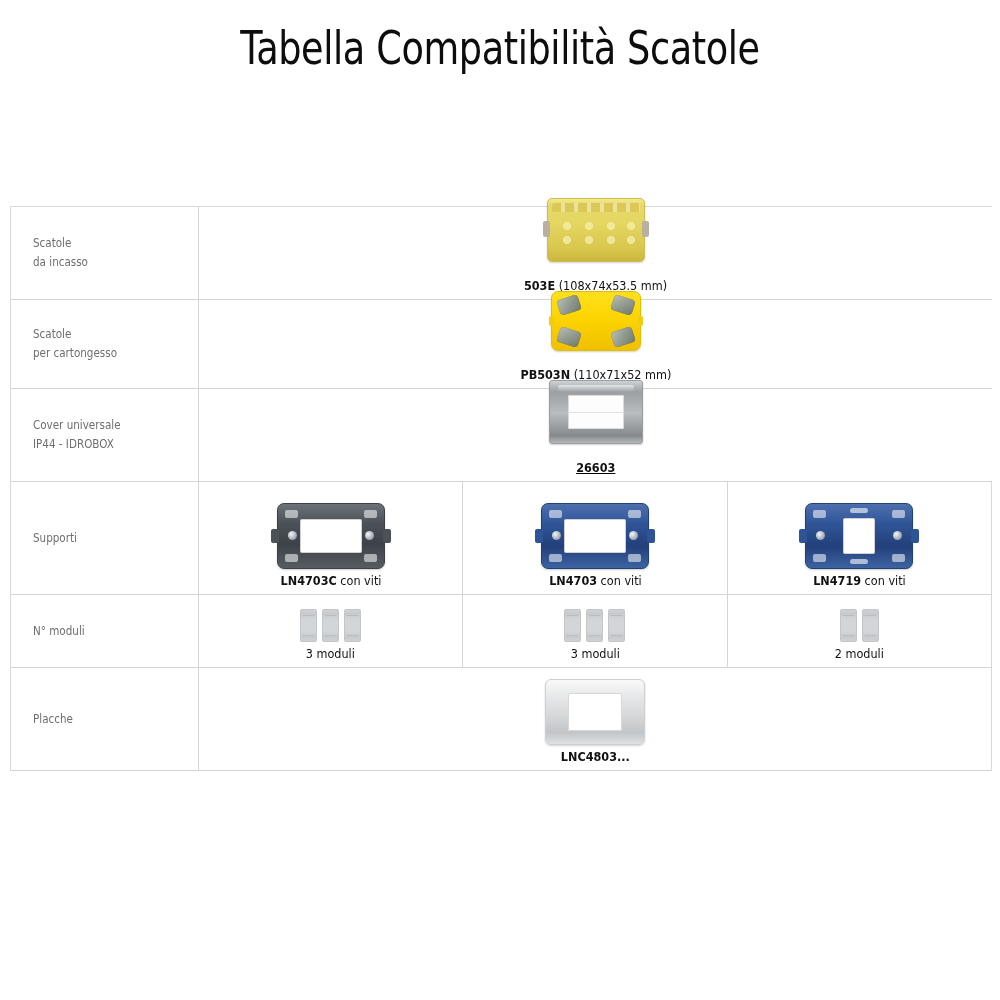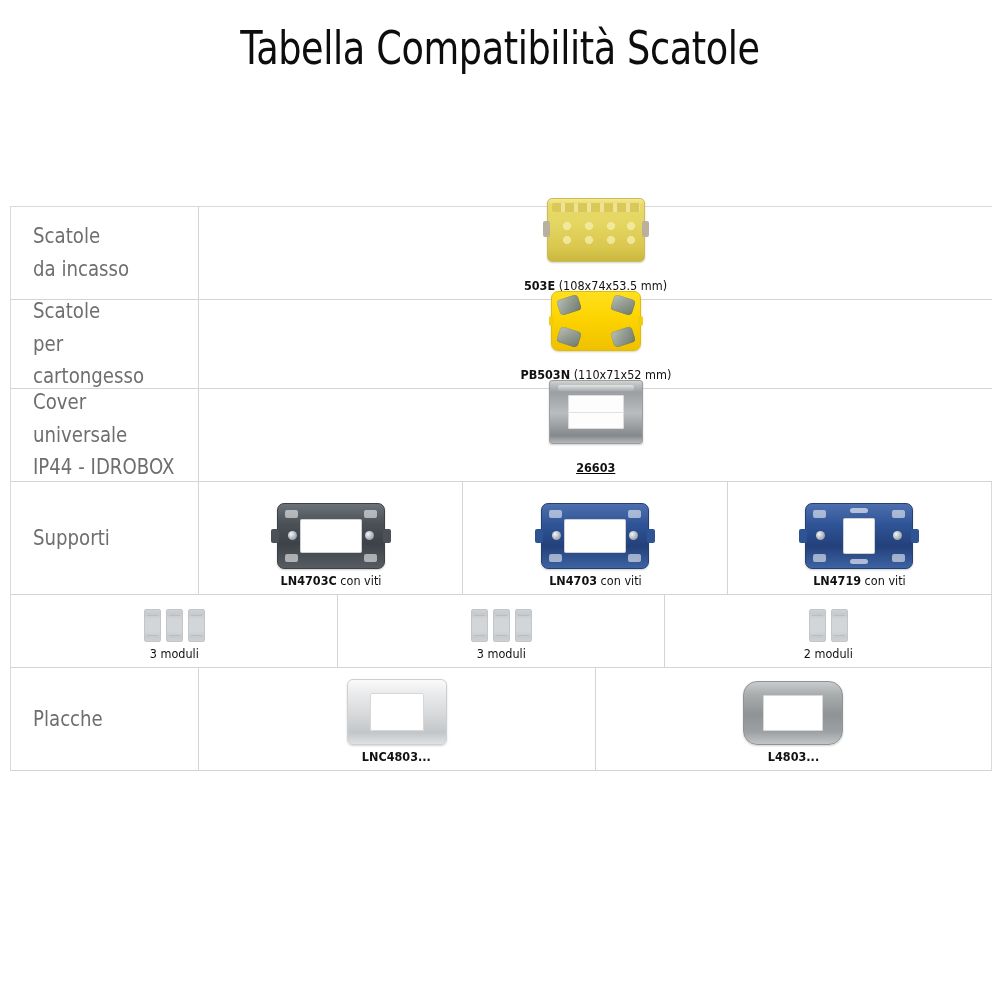--- a/index.html
+++ b/index.html
@@ -35,21 +35,21 @@
   }
   .row{display:flex;border-bottom:1px solid #d4d4d4;}
   .rowlabel{
     flex:0 0 188px;
     border-right:1px solid #d4d4d4;
     display:flex;align-items:center;
     padding-left:22px;
     box-sizing:border-box;
     color:#6e6e6e;
     font-family:"DejaVu Sans",sans-serif;
-    font-size:21px;
+    font-size:12px;
     line-height:1.55;
     transform:none;
   }
   .rowlabel span{transform:scaleX(0.93);transform-origin:0 50%;display:inline-block;}
   .cells{flex:1 1 auto;display:flex;}
   .cell{
     flex:1 1 0;
     border-right:1px solid #d4d4d4;
     display:flex;flex-direction:column;
     align-items:center;justify-content:flex-end;
@@ -399,20 +399,23 @@
           </div>
           <div class="caption">
             <b>LN4719</b><span class="reg"> con viti</span>
           </div>
         </div>
 
       </div>
     </div>
 
     <div class="row r-moduli">
+      <div class="rowlabel">
+        <span><span>N° moduli</span></span>
+      </div>
       <div class="cells">
 
         <div class="cell">
           <div class="art">
             <div class="modules">
               <span class="mod"></span>
                 <span class="mod"></span>
                 <span class="mod"></span>
             </div>
           </div>
@@ -460,29 +463,19 @@
             <div class="plate lnc">
                 <span class="win"></span>
               </div>
           </div>
           <div class="caption">
             <b>LNC4803...</b>
           </div>
         </div>
 
 
-        <div class="cell">
-          <div class="art">
-            <div class="plate l48">
-                <span class="win"></span>
-              </div>
-          </div>
-          <div class="caption">
-            <b>L4803...</b>
-          </div>
-        </div>
 
 
       </div>
     </div>
 
   </div>
 </div>
 
 </body></html>

